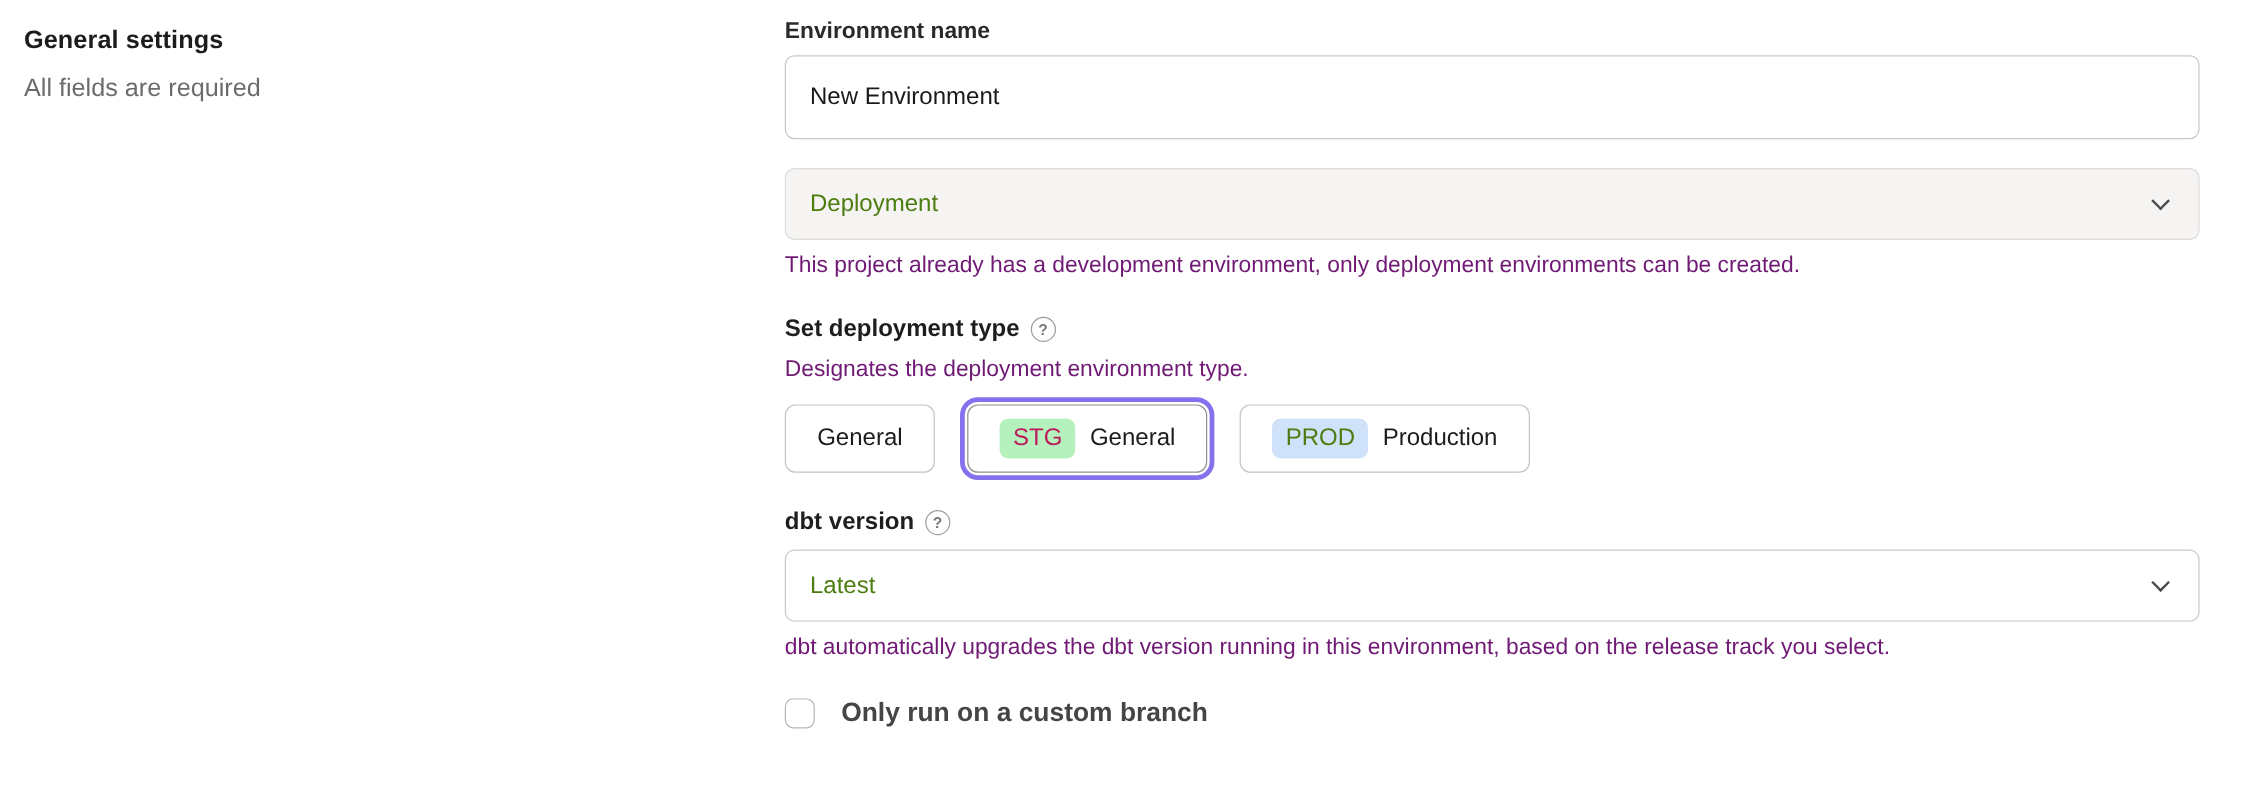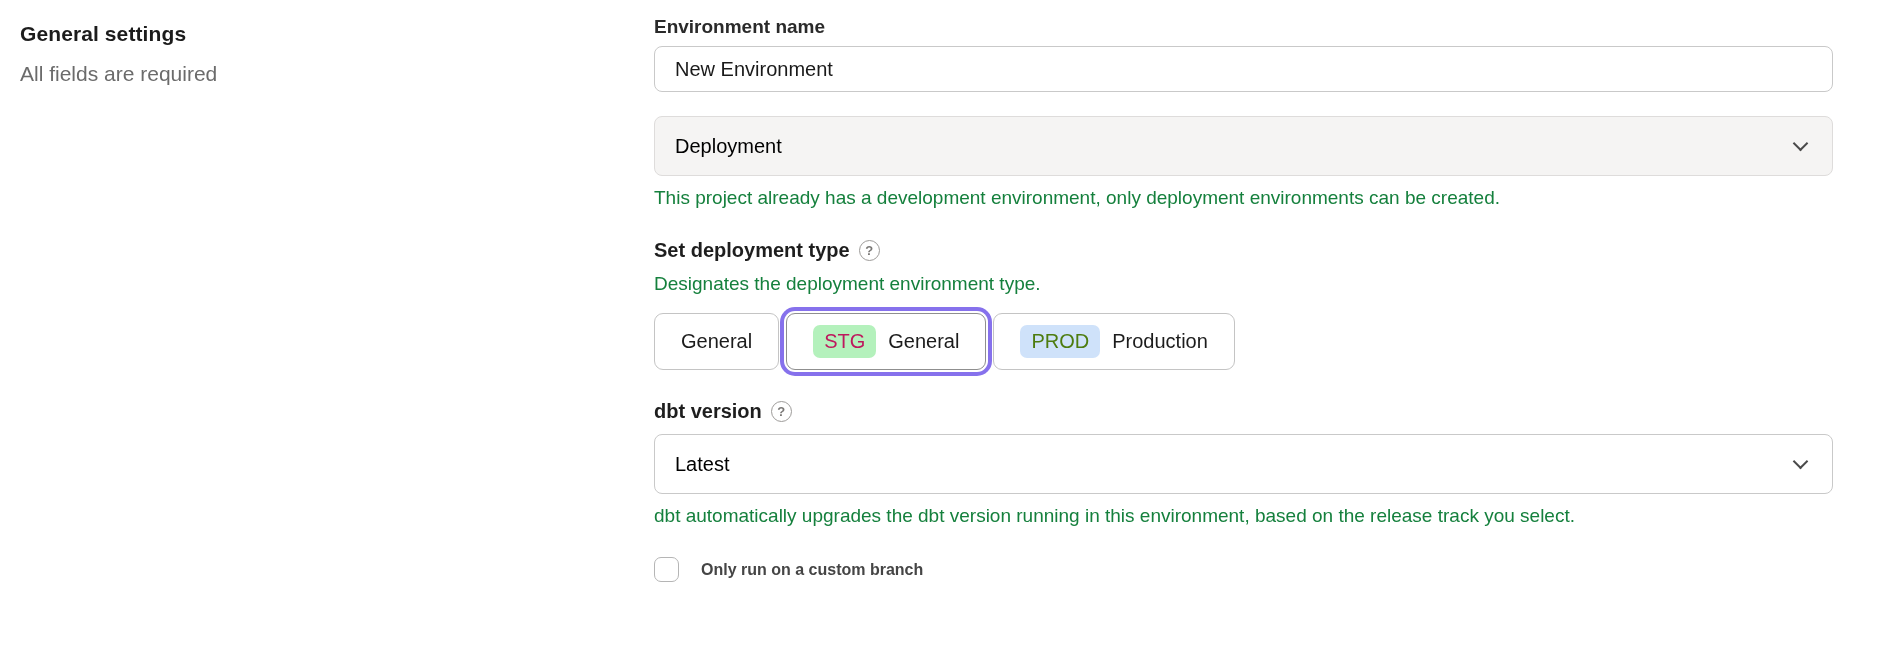--- a/index.html
+++ b/index.html
@@ -17,48 +17,48 @@
   .page-title { font-size: 21px; font-weight: 700; color: #1c1c1c; letter-spacing: 0.1px; }
   .page-subtitle { margin-top: 16px; font-size: 21px; color: #6b6b6b; }
 
   
   .form-col { width: 1179px; flex: 0 0 1179px; padding-top: 16px; }
 
   .field-label { font-size: 19px; font-weight: 600; color: #2a2a2a; margin-bottom: 9px; }
   .field-label.disabled { color: #b3b1af; }
 
   .text-input {
-    width: 100%; height: 46px;
+    width: 100%; height: 70px;
     border: 1px solid #c9c9c9; border-radius: 8px;
     background: #ffffff;
     font-family: "Liberation Sans", sans-serif;
     font-size: 20px; color: #1a1a1a;
     padding: 0 20px;
     outline: none;
   }
 
   .select {
     position: relative;
     width: 100%; height: 60px;
     border: 1px solid #c9c9c9; border-radius: 8px;
     background: #ffffff;
     display: flex; align-items: center;
     padding: 0 20px;
-    font-size: 20px; color: #000000;
+    font-size: 20px; color: #4d7c0f;
     cursor: pointer;
   }
   .select.disabled { background: #f5f4f3; border-color: #dedcdb; cursor: default; }
   .chevron {
     position: absolute; right: 26px; top: 50%;
     width: 11px; height: 11px; margin-top: -8px;
     border-right: 2px solid #4a4a4a; border-bottom: 2px solid #4a4a4a;
     transform: rotate(45deg);
   }
 
-  .helper { font-size: 19px; color: #15803d; line-height: 22px; }
+  .helper { font-size: 19px; color: #701a75; line-height: 22px; }
 
   .mb-8 { margin-bottom: 8px; }
   .gap-after-input { margin-bottom: 24px; }
   .gap-after-select { margin-bottom: 11px; }
   .gap-section { margin-bottom: 30px; }
   .gap-before-buttons { margin-bottom: 18px; }
   .gap-after-buttons { margin-bottom: 30px; }
   .gap-after-helper2 { margin-bottom: 30px; }
 
   .section-heading {
@@ -67,21 +67,21 @@
     margin-bottom: 11px;
   }
   .help-icon {
     display: inline-flex; align-items: center; justify-content: center;
     width: 21px; height: 21px;
     border: 1.6px solid #9d9b99; border-radius: 50%;
     font-size: 13px; font-weight: 600; color: #7a7876;
     cursor: pointer; flex: 0 0 auto;
   }
 
-  .button-row { display: flex; align-items: center; gap: 1px; height: 57px; }
+  .button-row { display: flex; align-items: center; gap: 21px; height: 57px; }
   .type-button {
     display: inline-flex; align-items: center; gap: 12px;
     height: 57px; padding: 0 26px;
     background: #ffffff;
     border: 1px solid #c4c4c4; border-radius: 9px;
     font-family: "Liberation Sans", sans-serif;
     font-size: 20px; font-weight: 500; color: #1c1c1c;
     cursor: pointer;
   }
   .type-button.selected {
@@ -95,21 +95,21 @@
   }
   .badge.stg { background: #b4f1bc; }
   .badge.prod { background: #cfe2fa; color: #4d7c0f; }
 
   .checkbox-row { display: flex; align-items: center; margin-top: 30px; }
   .checkbox {
     width: 25px; height: 25px;
     border: 1px solid #b5b5b5; border-radius: 7px;
     background: #ffffff; cursor: pointer; flex: 0 0 auto;
   }
-  .checkbox-label { margin-left: 22px; font-size: 16px; font-weight: 600; color: #454545; cursor: pointer; }
+  .checkbox-label { margin-left: 22px; font-size: 22px; font-weight: 600; color: #454545; cursor: pointer; }
 </style>
 </head>
 <body>
 
 <div class="layout">
 
   <div class="left-col">
     <div class="page-title">General settings</div>
     <div class="page-subtitle">All fields are required</div>
   </div>

